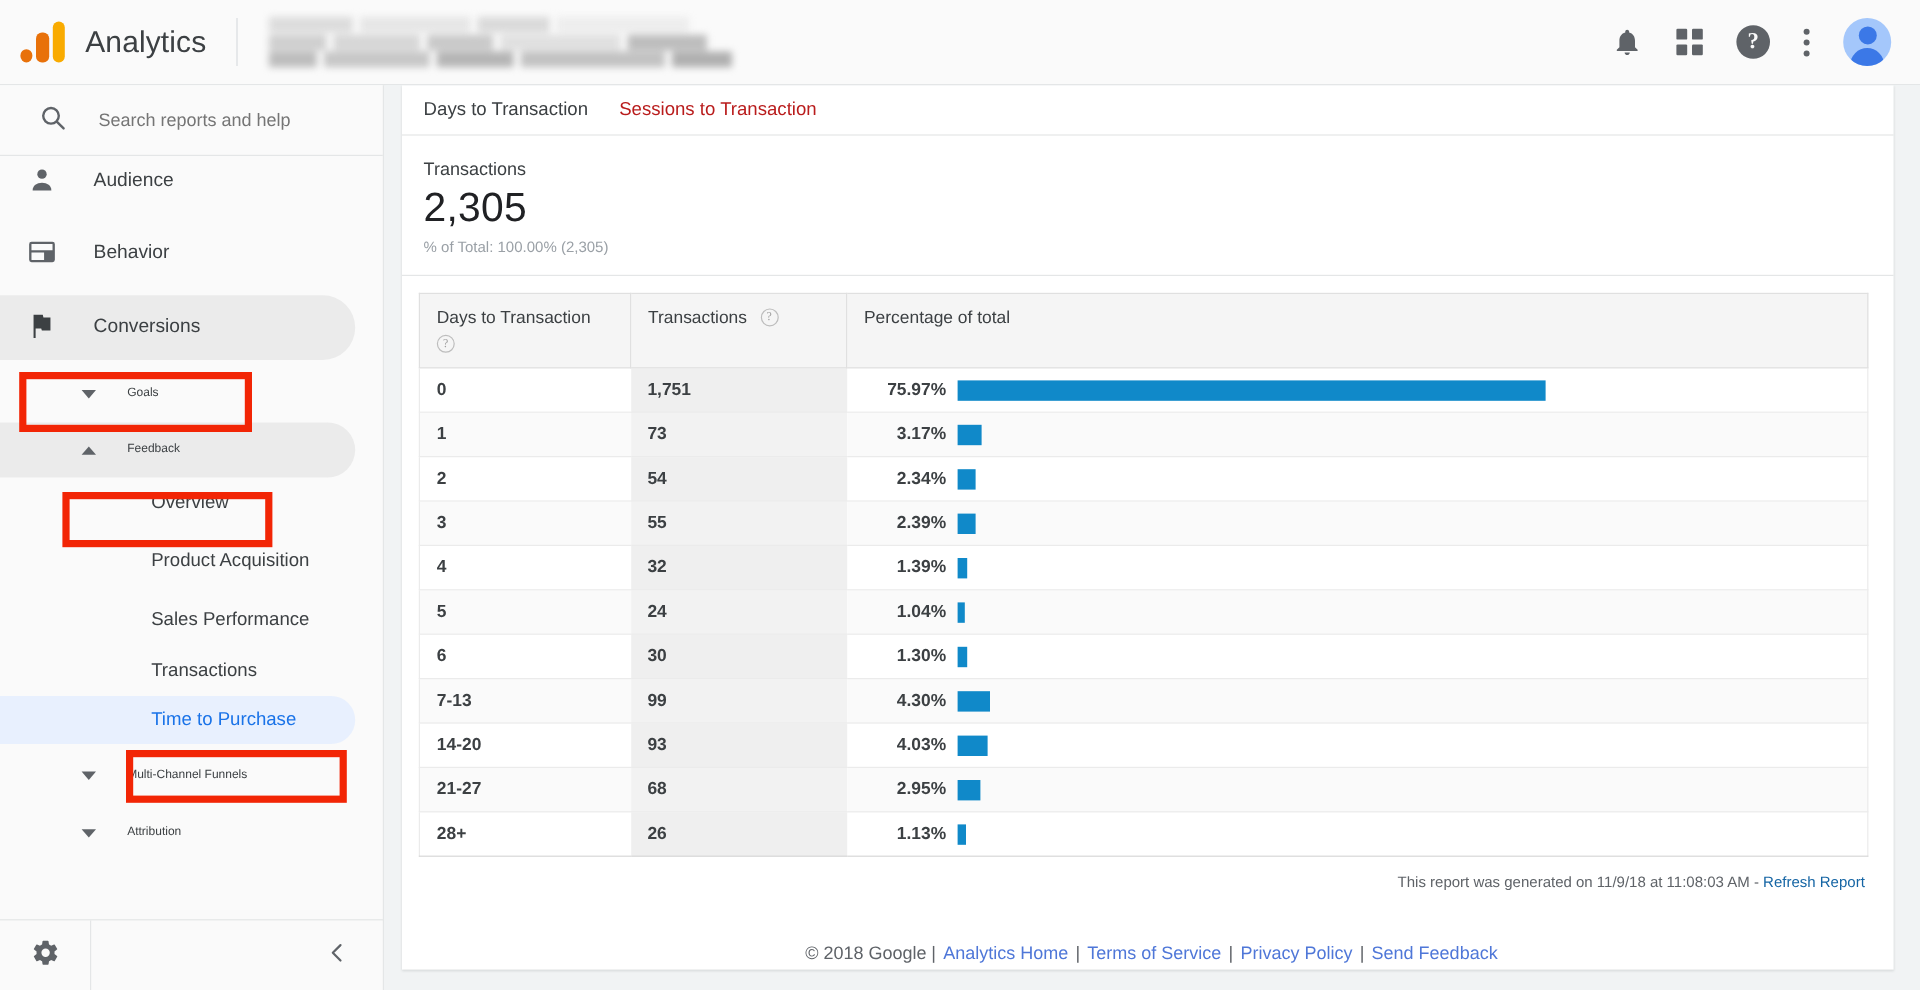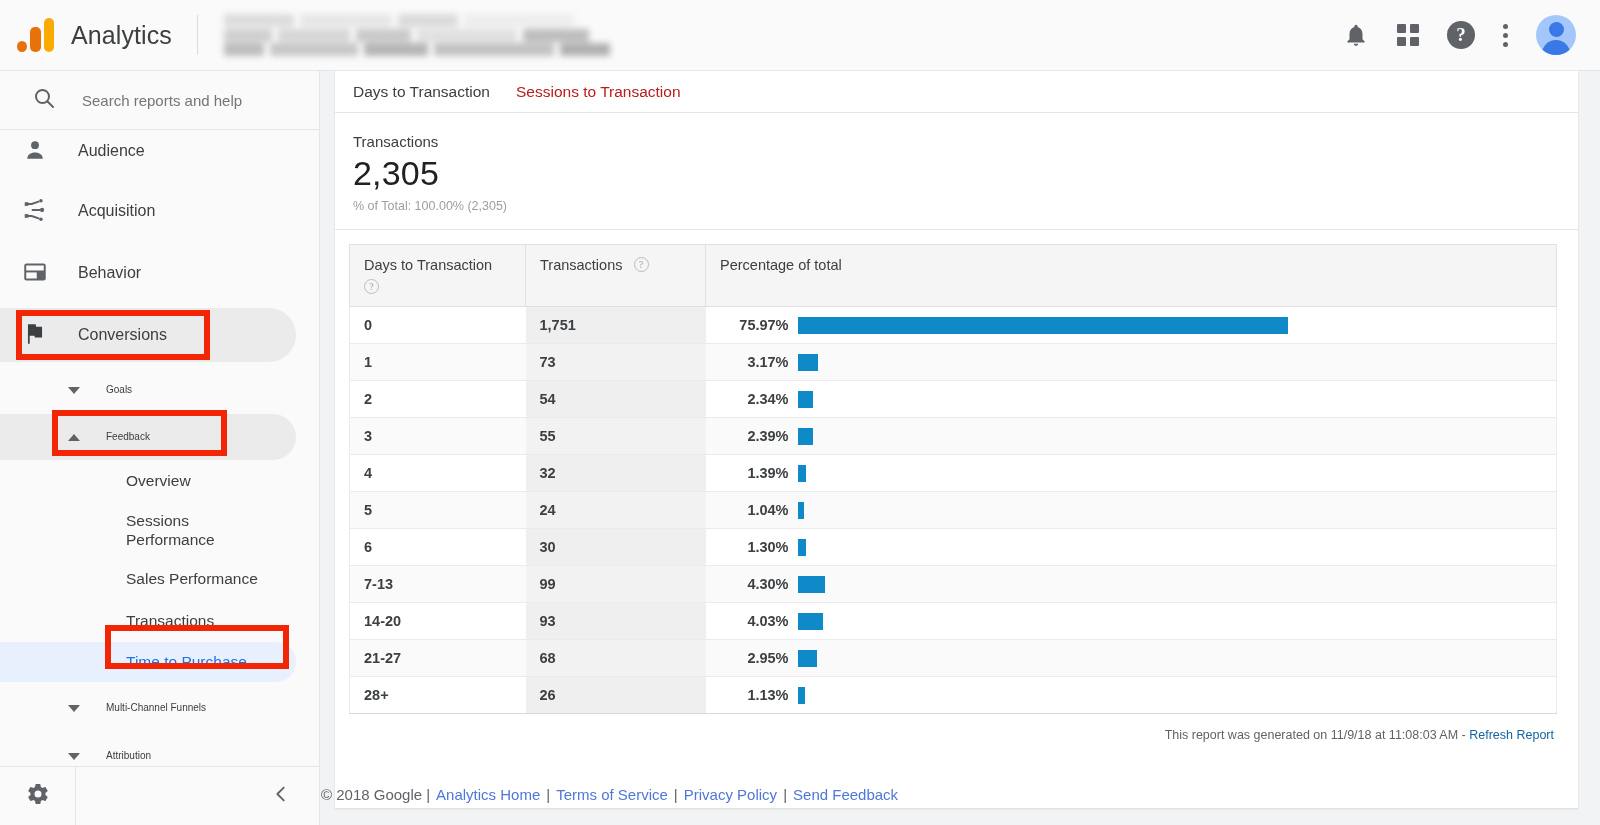--- a/index.html
+++ b/index.html
@@ -169,21 +169,21 @@
   .help-q.below { margin-left: 0; margin-top: 6px; display: flex; }
 
   .gen-note {
     text-align: right; font-size: 12.5px; color: #5f6368;
     padding: 14px 24px 18px 0;
   }
   .gen-note a { color: #1565a4; text-decoration: none; }
 
   .page-footer {
     position: absolute; left: 0; bottom: 0; width: 1279px; height: 62px;
-    display: flex; align-items: center; 
+    display: flex; align-items: center; justify-content: center;
     font-size: 15px; color: #5f6368;
   }
   .page-footer a { color: #4f77d8; text-decoration: none; margin: 0 2px; }
   .sep { margin: 0 4px; color: #5f6368; }
 
   
   .annot {
     position: absolute; border: 6px solid #f22505; z-index: 50;
     pointer-events: none; background: transparent;
   }
@@ -272,33 +272,20 @@
       <div class="nav-item" style="height:58px;margin-top:-8px">
         <span class="nav-icon">
           <svg width="26" height="26" viewBox="0 0 24 24" fill="#5f6368">
             <circle cx="12" cy="7.5" r="3.6"></circle>
               <path d="M4.8 20c0-3.6 3.2-5.8 7.2-5.8s7.2 2.2 7.2 5.8z"></path>
           </svg>
         </span>
         <span class="nav-label">Audience</span>
       </div>
 
-      <div class="nav-item">
-        <span class="nav-icon">
-          <svg width="26" height="26" viewBox="0 0 24 24" fill="none" stroke="#5f6368" stroke-width="1.8">
-            <path d="M4 6.5h5l7-2.5M4 17.5h5l7 2.5M9 12h8"></path>
-            <rect x="2.5" y="4.8" width="3.4" height="3.4" fill="#5f6368" stroke="none"></rect>
-            <rect x="2.5" y="15.8" width="3.4" height="3.4" fill="#5f6368" stroke="none"></rect>
-            <circle cx="18.5" cy="12" r="2" fill="#5f6368" stroke="none"></circle>
-            <circle cx="17.5" cy="3.5" r="1.6" fill="#5f6368" stroke="none"></circle>
-            <circle cx="17.5" cy="20.5" r="1.6" fill="#5f6368" stroke="none"></circle>
-          </svg>
-        </span>
-        <span class="nav-label">Acquisition</span>
-      </div>
 
       <div class="nav-item">
         <span class="nav-icon">
           <svg width="26" height="26" viewBox="0 0 24 24" fill="none" stroke="#5f6368" stroke-width="1.8">
             <rect x="3" y="5" width="18" height="14" rx="1"></rect>
             <line x1="3" y1="11.5" x2="21" y2="11.5"></line>
             <line x1="14.5" y1="11.5" x2="14.5" y2="19"></line>
             <rect x="14.5" y="11.5" width="6.5" height="7.5" fill="#5f6368" stroke="none"></rect>
           </svg>
         </span>
@@ -323,21 +310,21 @@
       <div class="sub-item" style="height:46px">
         <div class="pill"></div>
         <span class="sub-caret caret-up"></span>
         <span class="sub-label" style="margin-left:26px">Feedback</span>
       </div>
 
       <div class="leaf" style="height:42px">
         <span class="leaf-label">Overview</span>
       </div>
       <div class="leaf" style="height:56px;align-items:center">
-        <span class="leaf-label" style="width:140px">Sessions Performance</span>
+        <span class="leaf-label" style="width:140px">Product Acquisition</span>
       </div>
       <div class="leaf" style="height:42px">
         <span class="leaf-label">Sales Performance</span>
       </div>
       <div class="leaf" style="height:42px">
         <span class="leaf-label">Transactions</span>
       </div>
       <div class="leaf active" style="height:40px">
         <div class="pill"></div>
         <span class="leaf-label">Time to Purchase</span>

